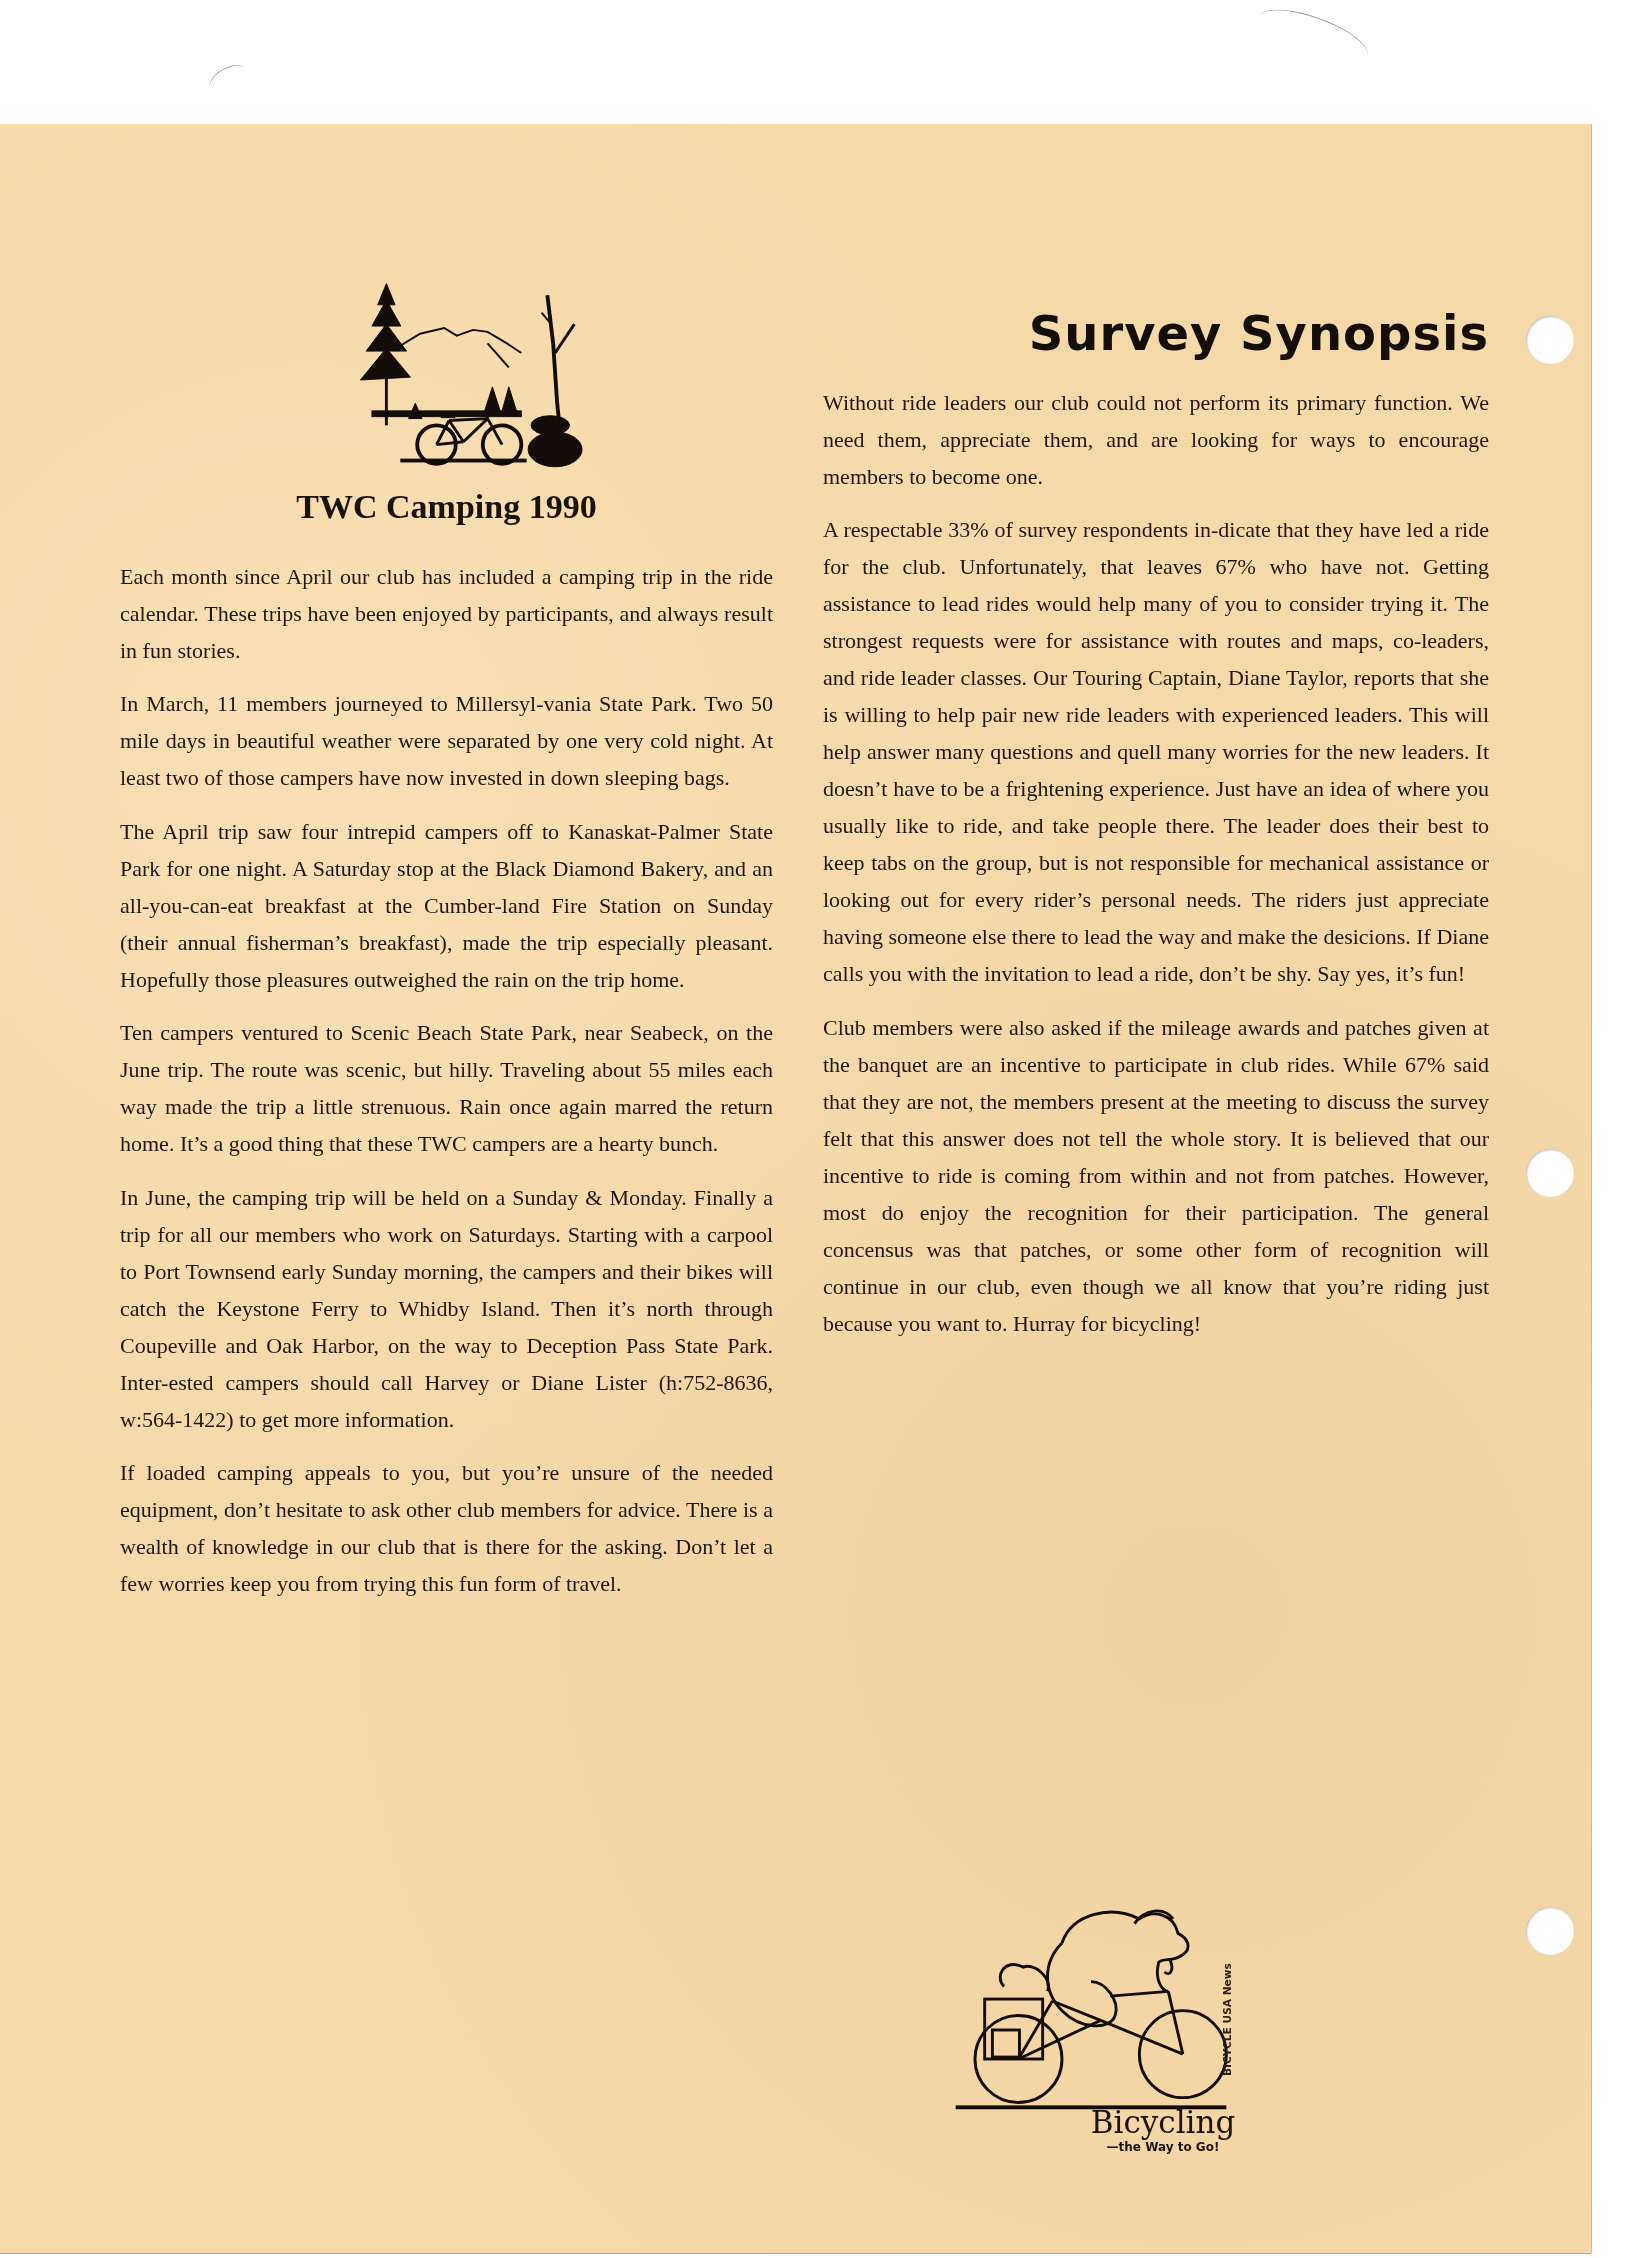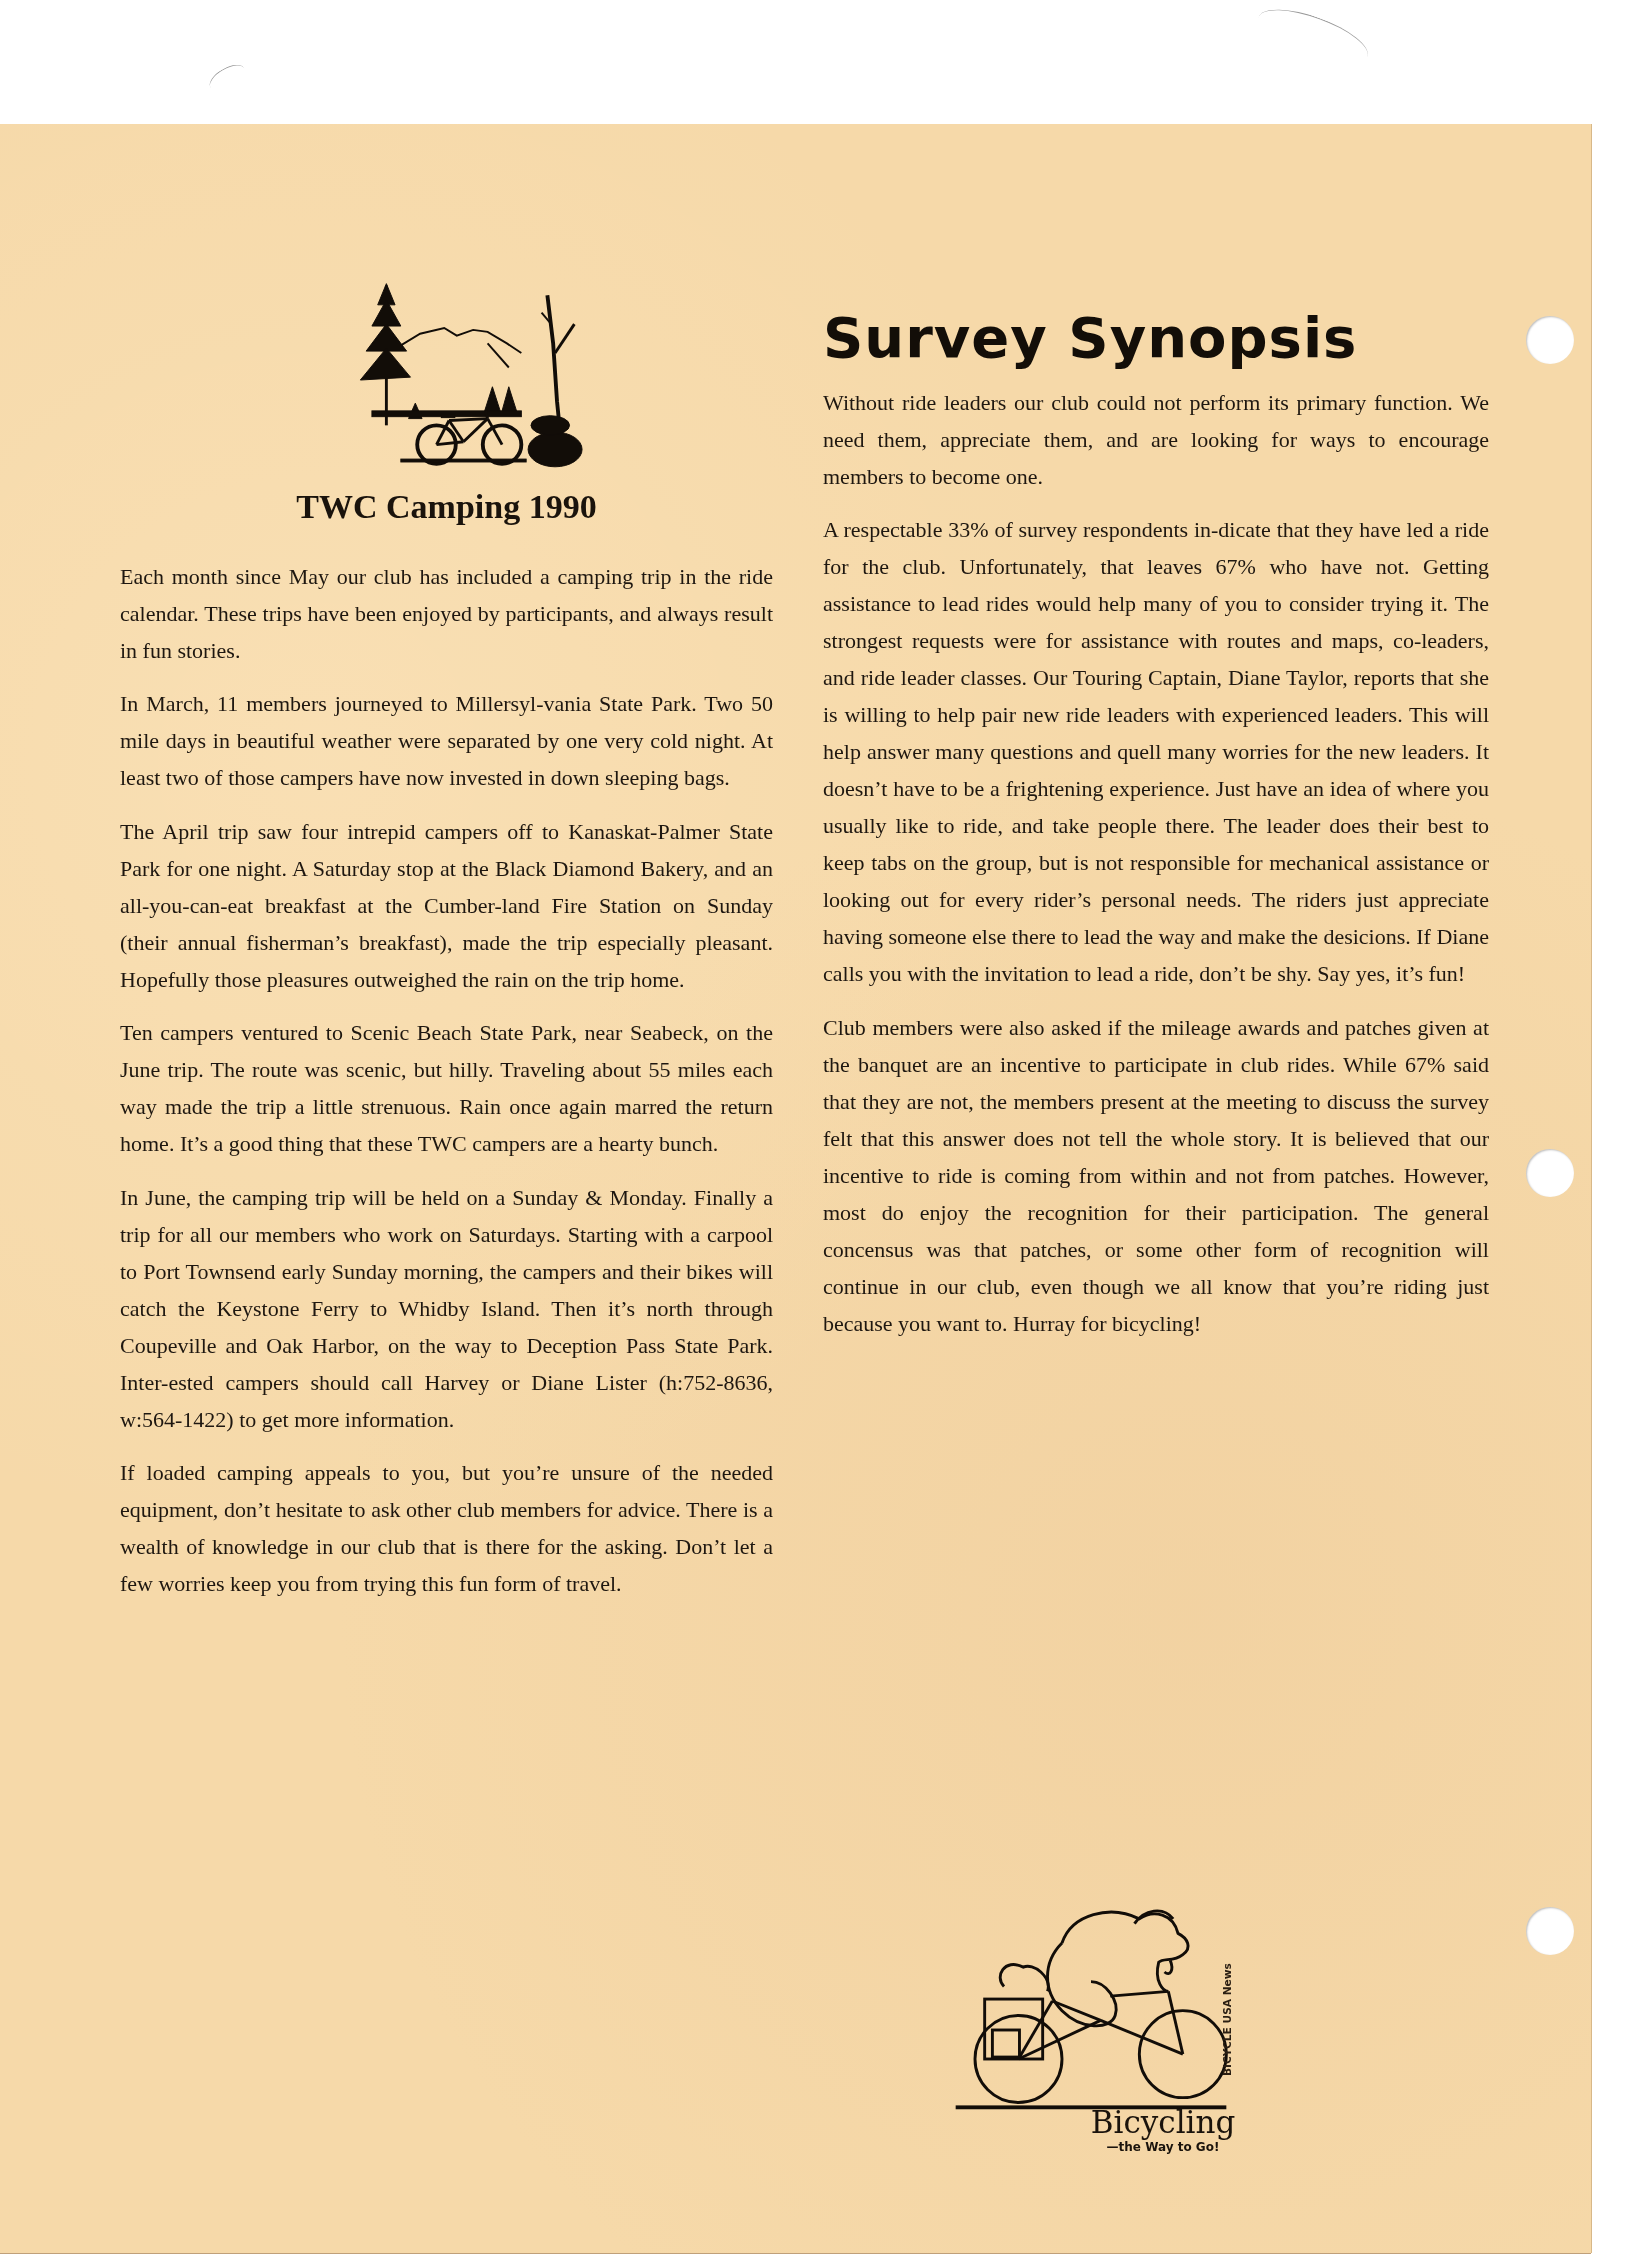--- a/index.html
+++ b/index.html
@@ -30,22 +30,22 @@
   .col p { margin:0 0 16.4px 0; text-align:justify; hyphens:none; }
 
   .art-camp { display:block; margin:0 auto; width:241px; height:203px; }
   .art-wrap { position:absolute; left:299px; top:266px; width:328px; height:222px; }
 
   .title-camp {
     position:absolute; left:120px; top:488px; width:653px; text-align:center;
     font-weight:bold; font-size:34px; color:#1a130c;
   }
   .title-survey {
-    position:absolute; left:823px; top:305px; width:666px; text-align:left;
-    font-family:"DejaVu Sans", sans-serif; font-weight:bold; font-size:56px;
+    position:absolute; left:823px; top:305px; width:666px; text-align:right;
+    font-family:"DejaVu Sans", sans-serif; font-weight:bold; font-size:48px;
     letter-spacing:1px; color:#130e08;
   }
   .col-right.body { top:384px; }
 
   .dog-wrap { position:absolute; left:946px; top:1885px; width:290px; height:232px; }
   .dog-caption {
     position:absolute; left:1052px; top:2105px; width:222px; text-align:center; color:#1a130c;
   }
   .dog-caption .big { font-family:"DejaVu Serif", serif; font-size:31px; line-height:35px; }
   .dog-caption .small { font-family:"DejaVu Sans", sans-serif; font-weight:bold; font-size:12px; }
@@ -103,21 +103,21 @@
       <line x1="150" y1="158" x2="148" y2="150" stroke-width="3"></line>
       <rect x="102" y="153" width="14" height="4"></rect>
       <rect x="60" y="200" width="130" height="3"></rect>
     </g>
   </svg>
 </div>
 
 <div class="title-camp">TWC Camping 1990</div>
 
 <div class="col col-left" style="top:558px;">
-  <p>Each month since May our club has included a camping trip in the ride calendar. These trips have been enjoyed by participants, and always result in fun stories.</p>
+  <p>Each month since April our club has included a camping trip in the ride calendar. These trips have been enjoyed by participants, and always result in fun stories.</p>
   <p>In March, 11 members journeyed to Millersyl-vania State Park. Two 50 mile days in beautiful weather were separated by one very cold night. At least two of those campers have now invested in down sleeping bags.</p>
   <p>The April trip saw four intrepid campers off to Kanaskat-Palmer State Park for one night. A Saturday stop at the Black Diamond Bakery, and an all-you-can-eat breakfast at the Cumber-land Fire Station on Sunday (their annual fisherman’s breakfast), made the trip especially pleasant. Hopefully those pleasures outweighed the rain on the trip home.</p>
   <p>Ten campers ventured to Scenic Beach State Park, near Seabeck, on the June trip. The route was scenic, but hilly. Traveling about 55 miles each way made the trip a little strenuous. Rain once again marred the return home. It’s a good thing that these TWC campers are a hearty bunch.</p>
   <p>In June, the camping trip will be held on a Sunday &amp; Monday. Finally a trip for all our members who work on Saturdays. Starting with a carpool to Port Townsend early Sunday morning, the campers and their bikes will catch the Keystone Ferry to Whidby Island. Then it’s north through Coupeville and Oak Harbor, on the way to Deception Pass State Park. Inter-ested campers should call Harvey or Diane Lister (h:752-8636, w:564-1422) to get more information.</p>
   <p>If loaded camping appeals to you, but you’re unsure of the needed equipment, don’t hesitate to ask other club members for advice. There is a wealth of knowledge in our club that is there for the asking. Don’t let a few worries keep you from trying this fun form of travel.</p>
 </div>
 
 <div class="title-survey">Survey Synopsis</div>
 
 <div class="col col-right body">

